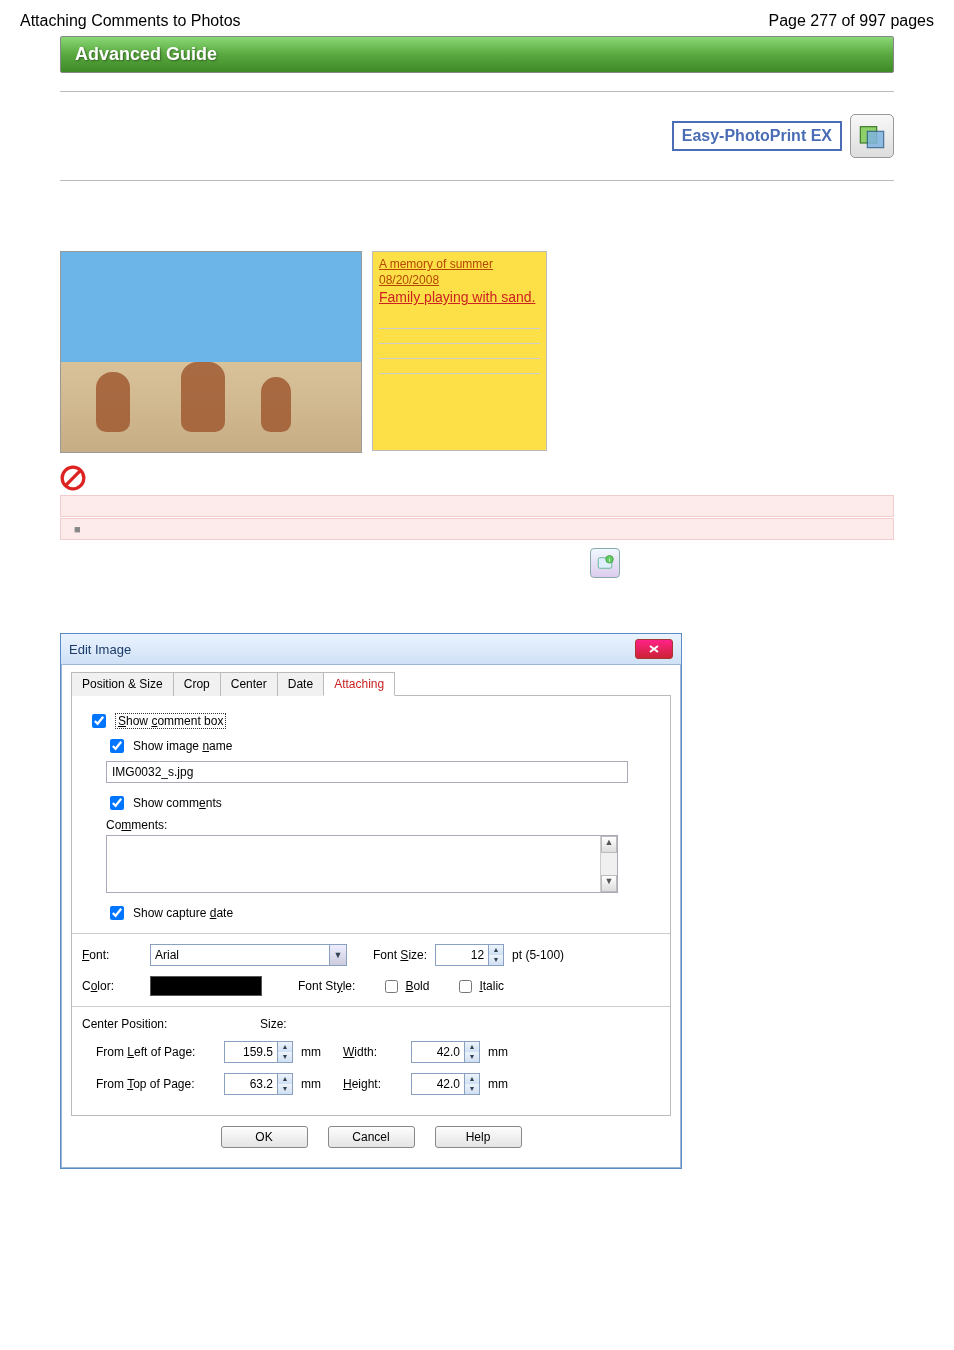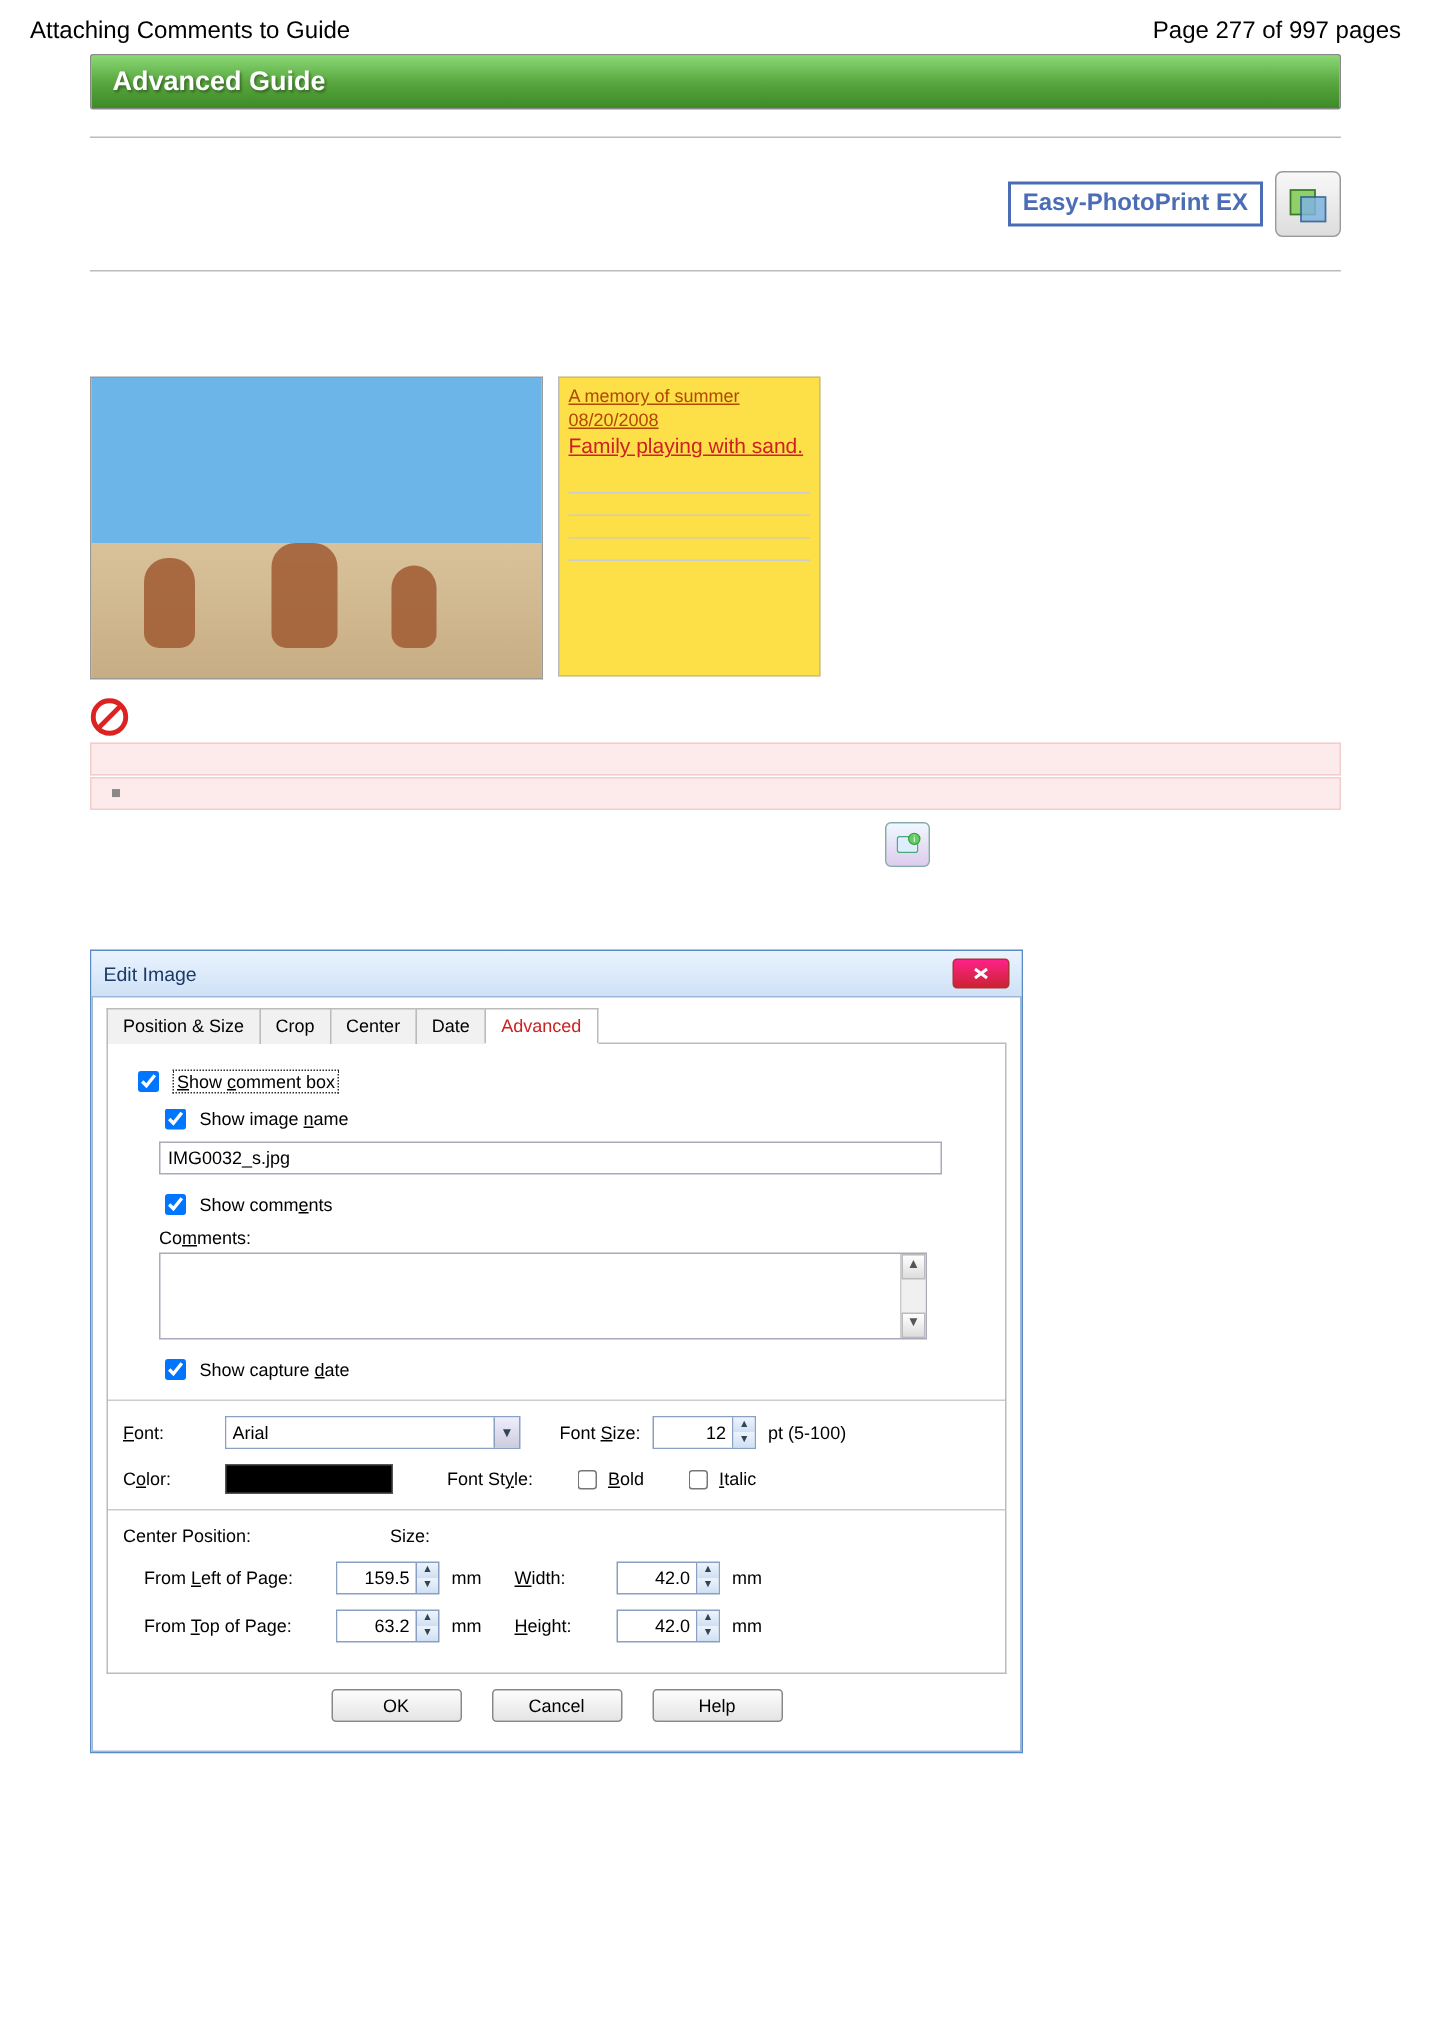--- a/index.html
+++ b/index.html
@@ -173,21 +173,21 @@
     min-width:85px; padding:3px 0; text-align:center;
     border:1px solid #888; background:linear-gradient(#fdfdfd,#e4e4e4);
     border-radius:3px; font-size:12px; cursor:pointer;
   }
   .u{text-decoration:underline;}
 </style>
 </head>
 <body>
 
 <div class="header-line">
-  <div>Attaching Comments to Guide</div>
+  <div>Attaching Comments to Photos</div>
   <div>Page 277 of 997 pages</div>
 </div>
 
 <div class="content">
   <div class="green-bar">Advanced Guide</div>
   <hr class="sep">
 
   <div class="brand-row">
     <div class="brand-box">Easy-PhotoPrint EX</div>
     <div class="brand-icon">
@@ -249,21 +249,21 @@
             <path d="M2 2 L10 8 M10 2 L2 8" stroke="#fff" stroke-width="2"></path>
           </svg>
       </div>
     </div>
     <div class="dlg-body">
       <div class="tabs">
         <div class="tab">Position &amp; Size</div>
         <div class="tab">Crop</div>
         <div class="tab">Center</div>
         <div class="tab">Date</div>
-        <div class="tab active">Advanced</div>
+        <div class="tab active">Attaching</div>
       </div>
       <div class="panel">
 
         <div class="chk-row">
           <input type="checkbox" checked="" style="">
           <span class="dotted-focus"><span class="lbl-under">S</span>how <span class="u">c</span>omment box</span>
         </div>
 
         <div class="chk-row indent">
           <input type="checkbox" checked="" style="">

